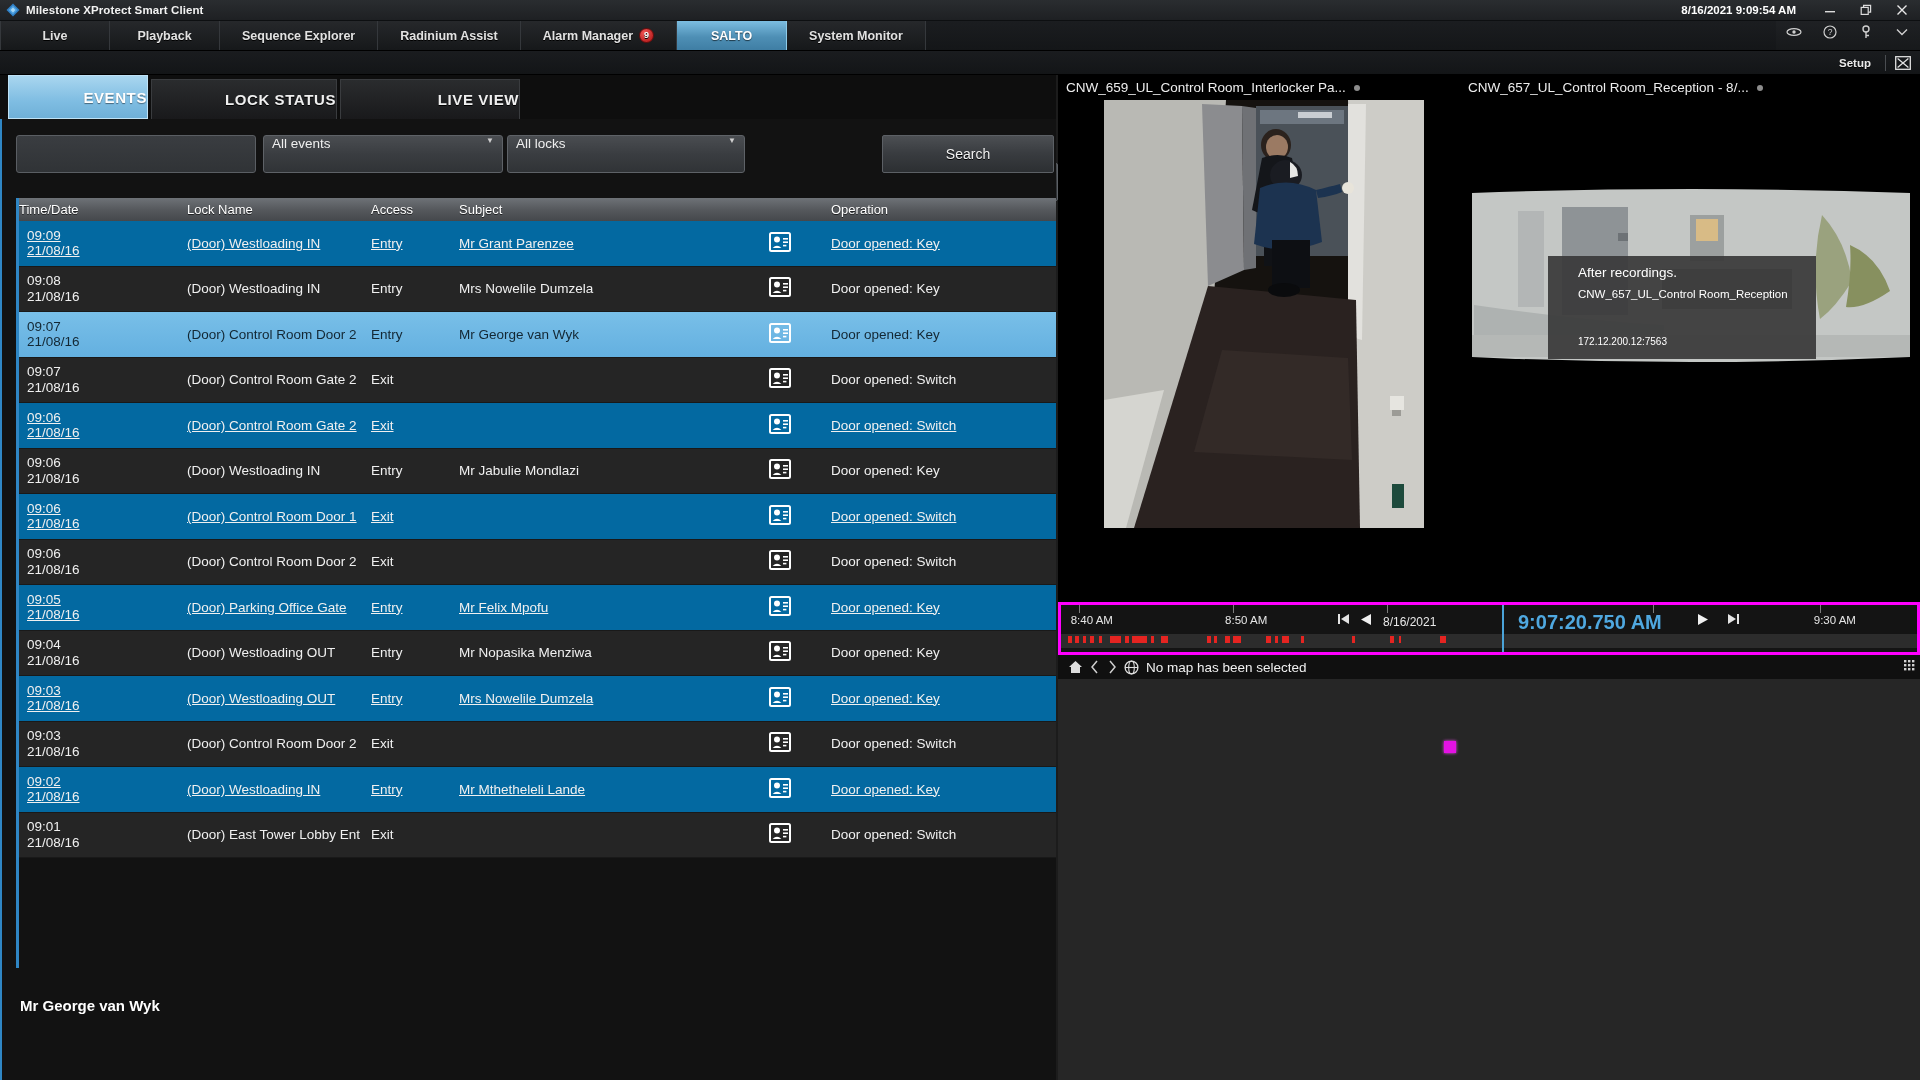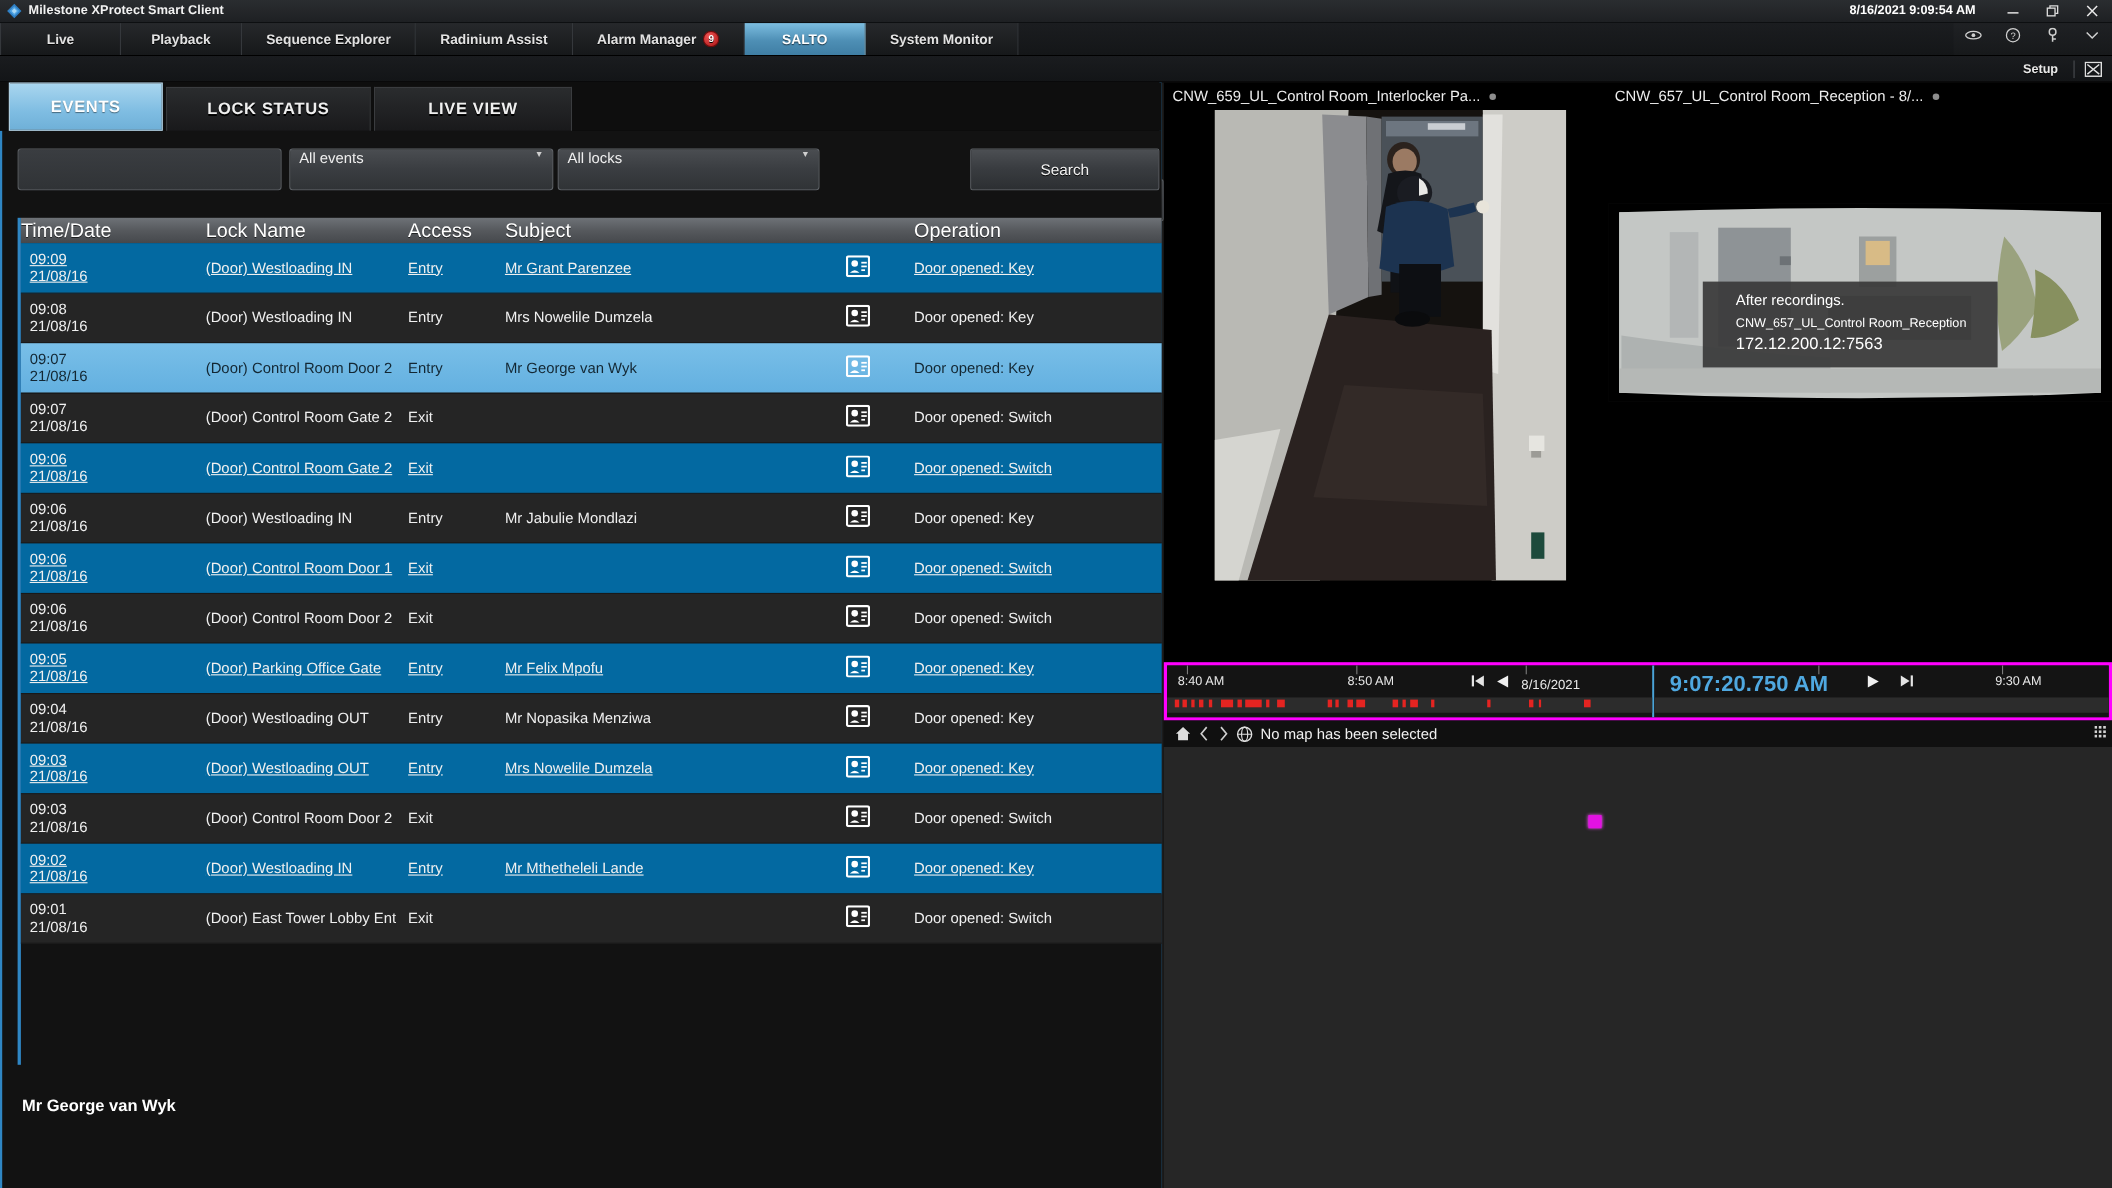--- a/index.html
+++ b/index.html
@@ -70,21 +70,21 @@
 
   
   .leftpanel{
     position:absolute; left:0; top:75px; width:1056px; height:1005px;
     background:#111111;
     border-right:2px solid #2f86c4;
   }
   .lp-tabs{ position:absolute; left:0; top:0; width:1056px; height:44px;
             display:flex; align-items:flex-end; background:#0e0e0e; }
   .lp-tab{
-    height:40px; display:flex; align-items:center; justify-content:center;
+    height:40px; display:flex; align-items:center; justify-content:flex-end;
     font-size:15px; font-weight:bold; letter-spacing:.6px;
     background:linear-gradient(180deg,#2a2c2e 0%,#19191b 100%);
     color:#efefef; border:1px solid #3a3c3f; border-bottom:none;
     margin-right:3px; text-shadow:0 1px 0 #000;
   }
   .lp-tab.active{
     background:linear-gradient(180deg,#a9d6ef 0%,#7fbde2 60%,#6fb0d8 100%);
     color:#fff; border:1px solid #bfe2f6; text-shadow:0 1px 1px rgba(0,0,0,.45);
     height:44px;
   }
@@ -138,21 +138,21 @@
     display:flex; align-items:center; justify-content:center;
     text-shadow:0 1px 0 #000;
   }
 
   
   .tablewrap{ position:absolute; left:14px; top:79px; width:1040px; height:770px;
               border-left:3px solid #2f86c4; }
   .thead{
     display:flex; height:23px; align-items:center;
     background:linear-gradient(180deg,#6e7277 0%,#56595d 50%,#45484c 100%);
-    font-size:18px; color:#ffffff; text-shadow:0 1px 0 rgba(0,0,0,.6);
+    font-size:13px; color:#ffffff; text-shadow:0 1px 0 rgba(0,0,0,.6);
   }
   .thead .c{ padding-left:0; }
   .c-time{ width:168px; padding-left:8px; }
   .c-lock{ width:184px; }
   .c-acc { width:88px; }
   .c-subj{ width:310px; }
   .c-icon{ width:62px; }
   .c-oper{ flex:1; }
 
   .trow{
@@ -188,21 +188,21 @@
 
   .vidA{ position:absolute; left:46px; top:25px; width:320px; height:428px; overflow:hidden; background:#0a0a0a; }
   .vidB{ position:absolute; left:404px; top:110px; width:458px; height:180px; overflow:hidden; background:#0a0a0a; }
 
   .tooltip{
     position:absolute; left:86px; top:71px; width:268px; padding:9px 14px 11px 30px;
     background:rgba(58,58,58,.93); color:#fff;
   }
   .tt-title{ font-size:13.5px; margin-bottom:7px; }
   .tt-l1{ font-size:11.5px; line-height:1.35; }
-  .tt-l2{ font-size:15px; line-height:1.35; }
+  .tt-l2{ font-size:10px; line-height:1.35;margin-top:32px; }
 
   
   .timeline{
     position:absolute; left:0; top:527px; width:862px; height:53px;
     border:3px solid #ff00ff; background:#111;
   }
   .tl-inner{ position:absolute; left:0; top:0; right:0; bottom:0; display:flex; }
   .tl-left{ width:443px; position:relative; background:#141414; border-right:2px solid #4aa3d8; }
   .tl-right{ flex:1; position:relative; background:#141414; }
   .tl-ticksrow{ position:absolute; left:0; top:0; width:100%; height:8px; }

